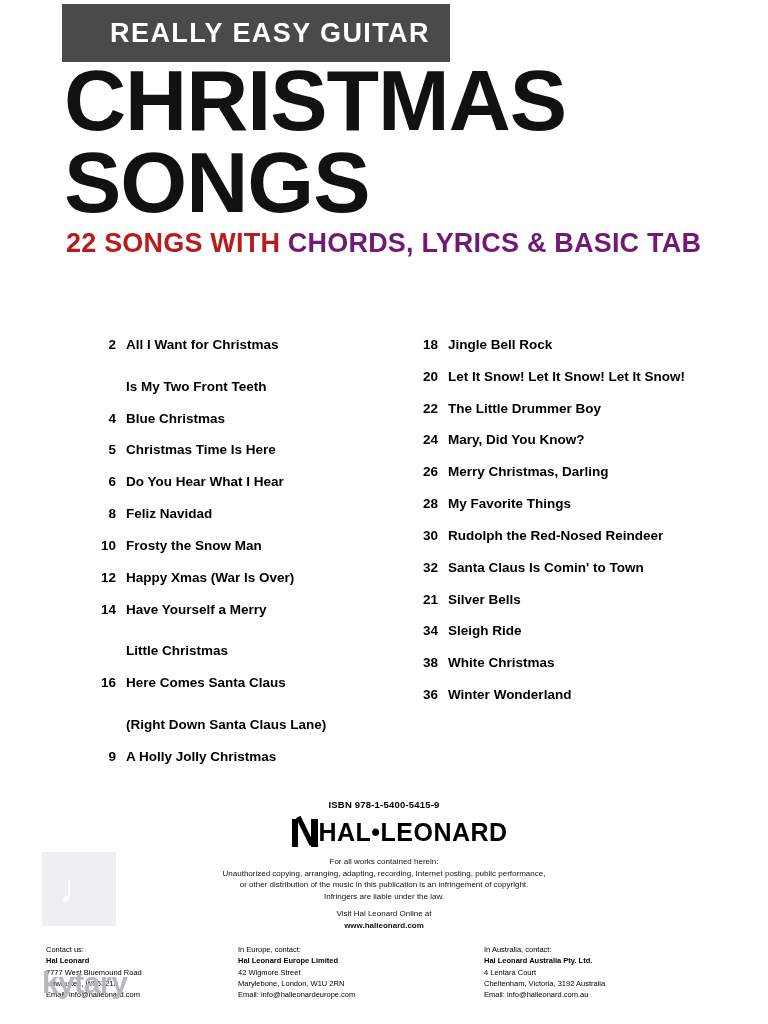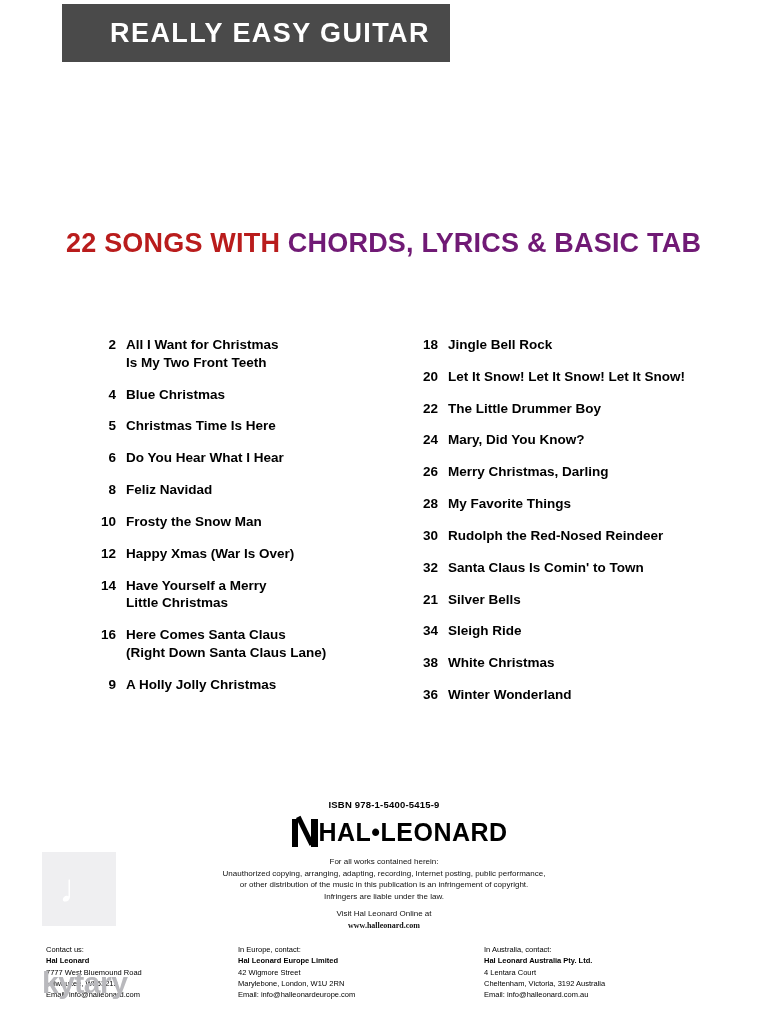--- a/index.html
+++ b/index.html
@@ -105,20 +105,21 @@
     min-width: 30px;
     text-align: right;
     margin-right: 10px;
     font-weight: bold;
   }
   .toc-title {
     font-weight: bold;
   }
   .toc-title .sub {
     display: block;
+    margin-top: 24px;
   }
 
   
   .isbn {
     position: absolute;
     top: 799px;
     left: 0;
     width: 768px;
     text-align: center;
     font-size: 9.5px;
@@ -184,21 +185,20 @@
     text-align: center;
     font-size: 8px;
     line-height: 1.45;
     color: #111;
   }
   .legal .spacer {
     height: 6px;
   }
   .legal .bold {
     font-weight: bold;
-    font-family: Liberation Serif, serif;
   }
 
   
   .contacts {
     position: absolute;
     top: 944px;
     left: 0;
     width: 768px;
     display: flex;
     font-size: 7.5px;
@@ -243,20 +243,24 @@
 </style>
 </head>
 <body>
 
 <div class="page">
 
   <div class="series-banner">
     <span class="series-banner-text">REALLY EASY GUITAR</span>
   </div>
 
+  <div class="title-block">
+    <div class="title-line">CHRISTMAS</div>
+    <div class="title-line second">SONGS</div>
+  </div>
 
   <div class="subtitle">
     <span class="dark">22 SONGS WITH </span><span class="gray">CHORDS, LYRICS &amp; BASIC TAB</span>
   </div>
 
   <div class="contents">
 
     <div class="toc-col">
       <div class="toc-item">
         <span class="toc-page">2</span>

